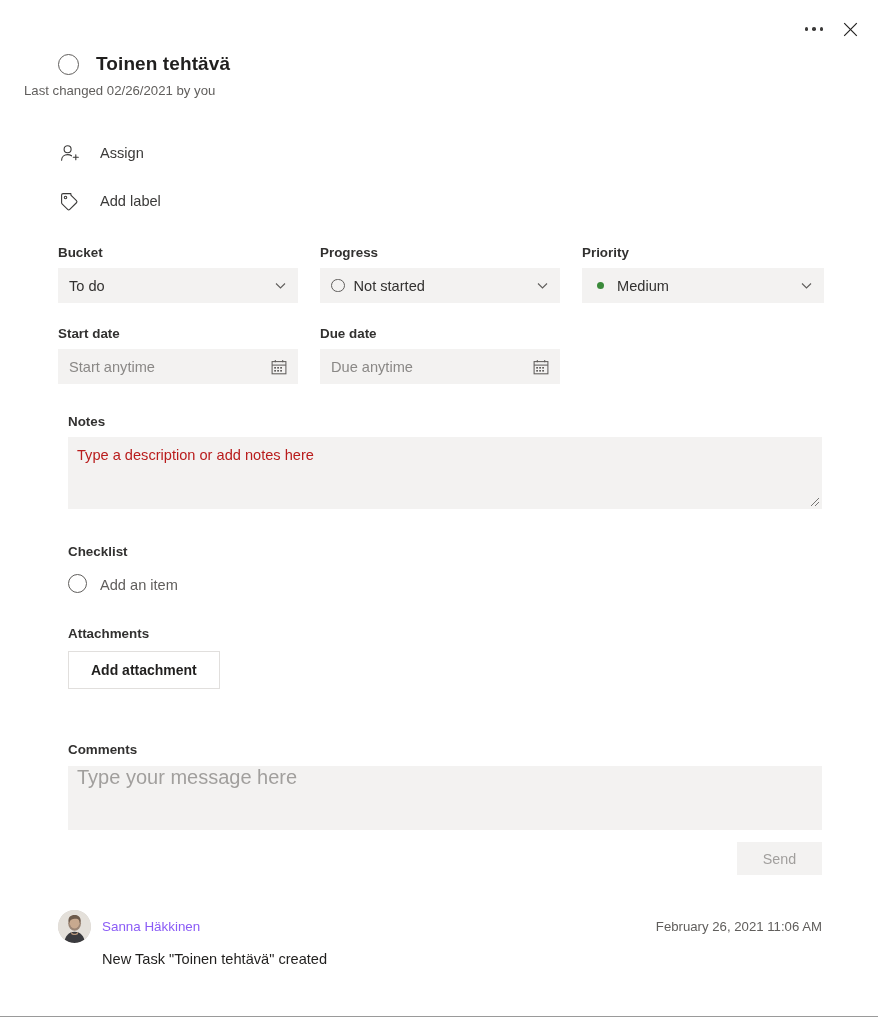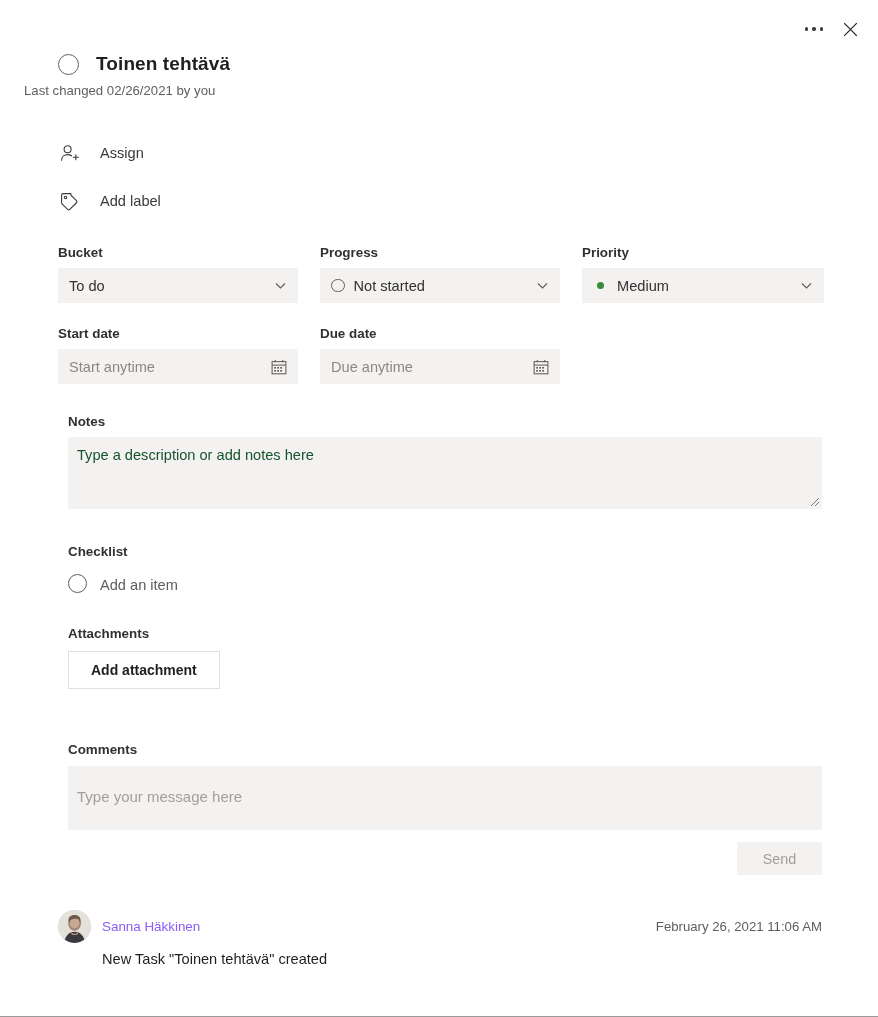--- a/index.html
+++ b/index.html
@@ -187,21 +187,21 @@
     margin-top: 7px;
     background: #f3f2f1;
     height: 72px;
     position: relative;
     cursor: text;
   }
   .notes-area .ph {
     position: absolute;
     top: 10px; left: 9px;
     font-size: 14.6px;
-    color: #14532d;
+    color: #b91c1c;
   }
   .grip {
     position: absolute;
     right: 2px; bottom: 2px;
     width: 12px; height: 12px;
     cursor: nwse-resize;
   }
 
   
   .checklist-wrap { margin-top: 34px; }
@@ -247,22 +247,22 @@
   .comments-wrap { margin-top: 52px; }
   .comments-area {
     margin-top: 8px;
     background: #f3f2f1;
     height: 64px;
     position: relative;
     cursor: text;
   }
   .comments-area .ph {
     position: absolute;
-    top: 22px; left: 9px;
-    font-size: 15px;
+    top: 0; left: 9px;
+    font-size: 20px;
     color: #a19f9d;
   }
   .send-row {
     display: flex;
     justify-content: flex-end;
     margin-top: 12px;
   }
   .send-btn {
     height: 33px;
     width: 85px;

